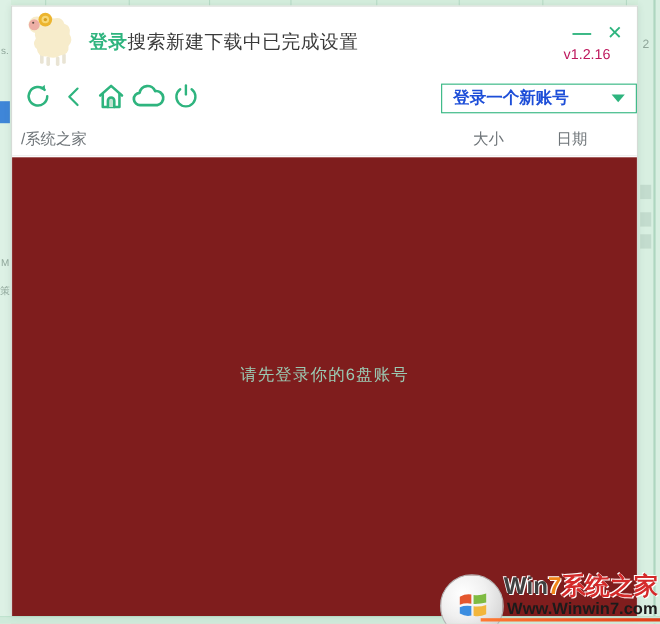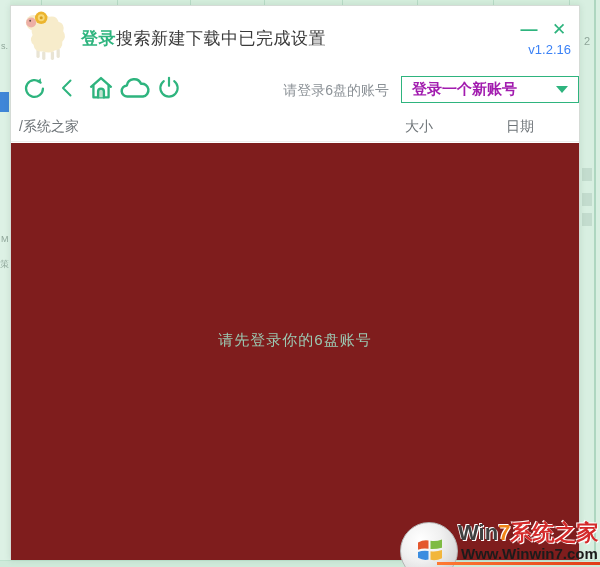--- a/index.html
+++ b/index.html
@@ -24,37 +24,37 @@
          background:#ffffff; border:1px solid #d5dbd6; box-shadow:0 0 6px rgba(70,110,90,.15); }
 
   
   .titlebar { position:absolute; left:0; top:0; width:100%; height:58px; }
   .logo { position:absolute; left:12px; top:4px; width:46px; height:52px; }
   .menu { position:absolute; left:70px; top:21px; display:flex; }
   .menu-item { font-size:17px; color:#3a3a3a; letter-spacing:.5px; cursor:pointer; white-space:nowrap; }
   .menu-item.active { color:#2eb47e; font-weight:bold; }
   .win-controls { position:absolute; right:10px; top:14px; display:flex; gap:10px; }
   .win-btn { color:#2eb47e; font-size:17px; font-weight:bold; line-height:20px; width:20px; text-align:center; cursor:pointer; }
-  .version { position:absolute; right:8px; top:36px; font-size:13px; color:#3b82f6; }
+  .version { position:absolute; right:24px; top:36px; font-size:13px; color:#be185d; }
 
   
   .toolbar { position:absolute; left:0; top:62px; width:100%; height:44px; }
   .tool-btn { position:absolute; top:7px; width:30px; height:30px; display:flex; align-items:center; justify-content:center; cursor:pointer; }
   .tool-btn svg { stroke:#2eb47e; fill:none; stroke-width:2; stroke-linecap:round; stroke-linejoin:round; }
   .login-hint { position:absolute; right:190px; top:14px; font-size:14px; color:#8b9196; white-space:nowrap; }
   .dropdown { position:absolute; left:390px; top:8px; width:178px; height:27px; background:#fff;
               border:1px solid #2eb47e; display:flex; align-items:center; padding:0 10px; cursor:pointer; }
-  .dropdown-value { font-size:15px; font-weight:bold; color:#a21caf; flex:1; white-space:nowrap; }
+  .dropdown-value { font-size:15px; font-weight:bold; color:#1d4ed8; flex:1; white-space:nowrap; }
   .dd-arrow { width:0; height:0; border-left:6px solid transparent; border-right:6px solid transparent; border-top:7px solid #2eb47e; }
 
   
   .list-header { position:absolute; left:0; top:107px; width:100%; height:29px; border-bottom:1px solid #ededed; }
   .list-header span { position:absolute; top:5px; font-size:14px; color:#6e7478; }
   .col-path { left:8px; }
-  .col-size { left:394px; }
+  .col-size { left:419px; }
   .col-date { left:495px; }
 
   
   .content { position:absolute; left:0; top:137px; width:100%; height:417px; background:#7f1d1d; }
   .empty-msg { position:absolute; top:188px; width:100%; text-align:center; font-size:15px; color:#9bc9b3; letter-spacing:1px; }
 
   
   .watermark { position:absolute; left:398px; top:518px; width:202px; height:49px; z-index:6; }
   .orb { position:absolute; left:2px; top:4px; width:58px; height:58px; border-radius:50%;
          background:radial-gradient(circle at 35% 30%, #ffffff 0%, #f0f0f0 40%, #cfcfcf 85%, #bdbdbd 100%);
@@ -167,21 +167,20 @@
       </div>
       <div class="tool-btn" style="left:143px;">
         <span>
           <svg viewBox="0 0 24 24" width="26" height="26">
             <path d="M7.2 5.6 a8 8 0 1 0 9.6 0"></path>
             <line x1="12" y1="2.5" x2="12" y2="10"></line>
           </svg>
         </span>
       </div>
 
-      <span class="login-hint">请登录6盘的账号</span>
 
       <div class="dropdown">
         <span class="dropdown-value">登录一个新账号</span>
         <span class="dd-arrow"></span>
       </div>
     </div>
 
     <div class="list-header">
       <span class="col-path">/系统之家</span>
       <span class="col-size">大小</span>

